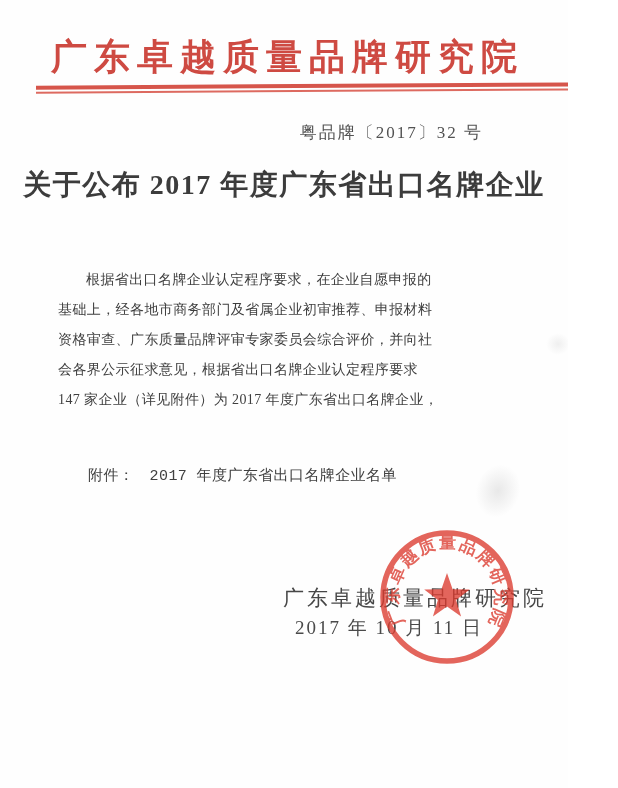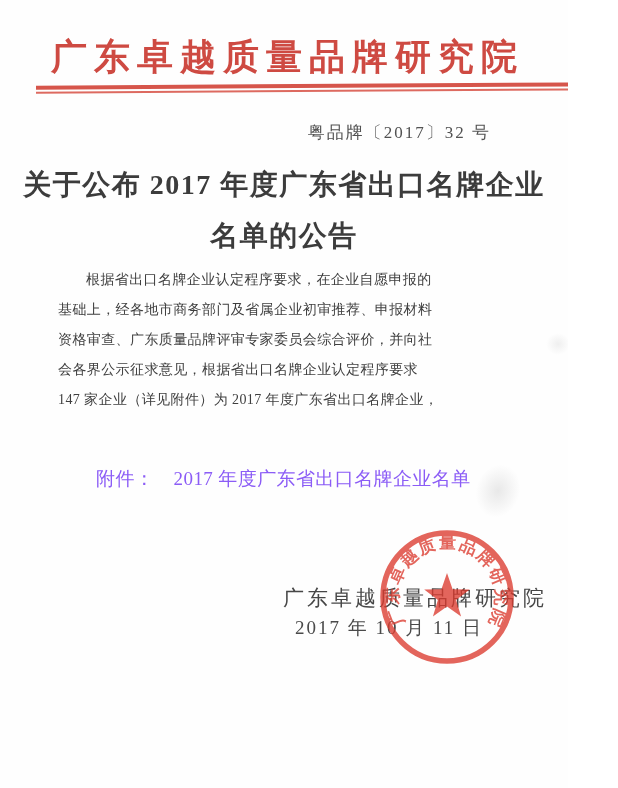--- a/index.html
+++ b/index.html
@@ -23,21 +23,21 @@
   }
   .rule {
     position:absolute; left:36px; top:84px; width:548px;
     transform:rotate(-0.35deg);
   }
   .rule-thick { height:4px; background:#d6554b; }
   .rule-thin  { height:1.6px; background:#dd6a60; margin-top:2.4px; }
 
   
   .doc-number {
-    position:absolute; top:121px; right:77px;
+    position:absolute; top:121px; right:85px;
     font-size:17px; color:#525252; letter-spacing:2px;
     white-space:nowrap;
   }
 
   
   .title {
     position:absolute; top:159px; left:0; right:0;
     text-align:center;
     font-size:28px; font-weight:bold; color:#3c3c3c;
     letter-spacing:1.5px; line-height:51px;
@@ -47,22 +47,22 @@
   .body-text {
     position:absolute; top:265px; left:58px; width:506px;
     font-size:14px; color:#3e3e3e;
     letter-spacing:0.4px; line-height:30px;
     white-space:nowrap;
   }
   .body-text .indent { text-indent:2em; }
 
   .attachment {
     position:absolute; top:466px; left:58px;
-    font-size:19px; color:#8b5cf6; letter-spacing:0.4px;
-    text-indent:2em; white-space:nowrap;
+    font-size:15px; color:#404040; letter-spacing:0.4px;
+    text-indent:2em; white-space:nowrap;font-family:Liberation Mono, monospace;
   }
 
   
   .signature {
     position:absolute; top:584px; right:21px;
     font-size:21px; color:#474747; letter-spacing:3px;
     white-space:nowrap;
   }
   .date {
     position:absolute; top:615px; right:85px;
@@ -97,21 +97,20 @@
   <div class="letterhead">广东卓越质量品牌研究院</div>
   <div class="rule">
     <div class="rule-thick"></div>
     <div class="rule-thin"></div>
   </div>
 
   <div class="doc-number">粤品牌〔2017〕32 号</div>
 
   <div class="title">
     <div>关于公布 2017 年度广东省出口名牌企业</div>
-    <div>名单的公告</div>
   </div>
 
   <div class="body-text">
     <div class="indent">根据省出口名牌企业认定程序要求，在企业自愿申报的</div>
     <div>基础上，经各地市商务部门及省属企业初审推荐、申报材料</div>
     <div>资格审查、广东质量品牌评审专家委员会综合评价，并向社</div>
     <div>会各界公示征求意见，根据省出口名牌企业认定程序要求</div>
     <div>147 家企业（详见附件）为 2017 年度广东省出口名牌企业，</div>
   </div>
 

